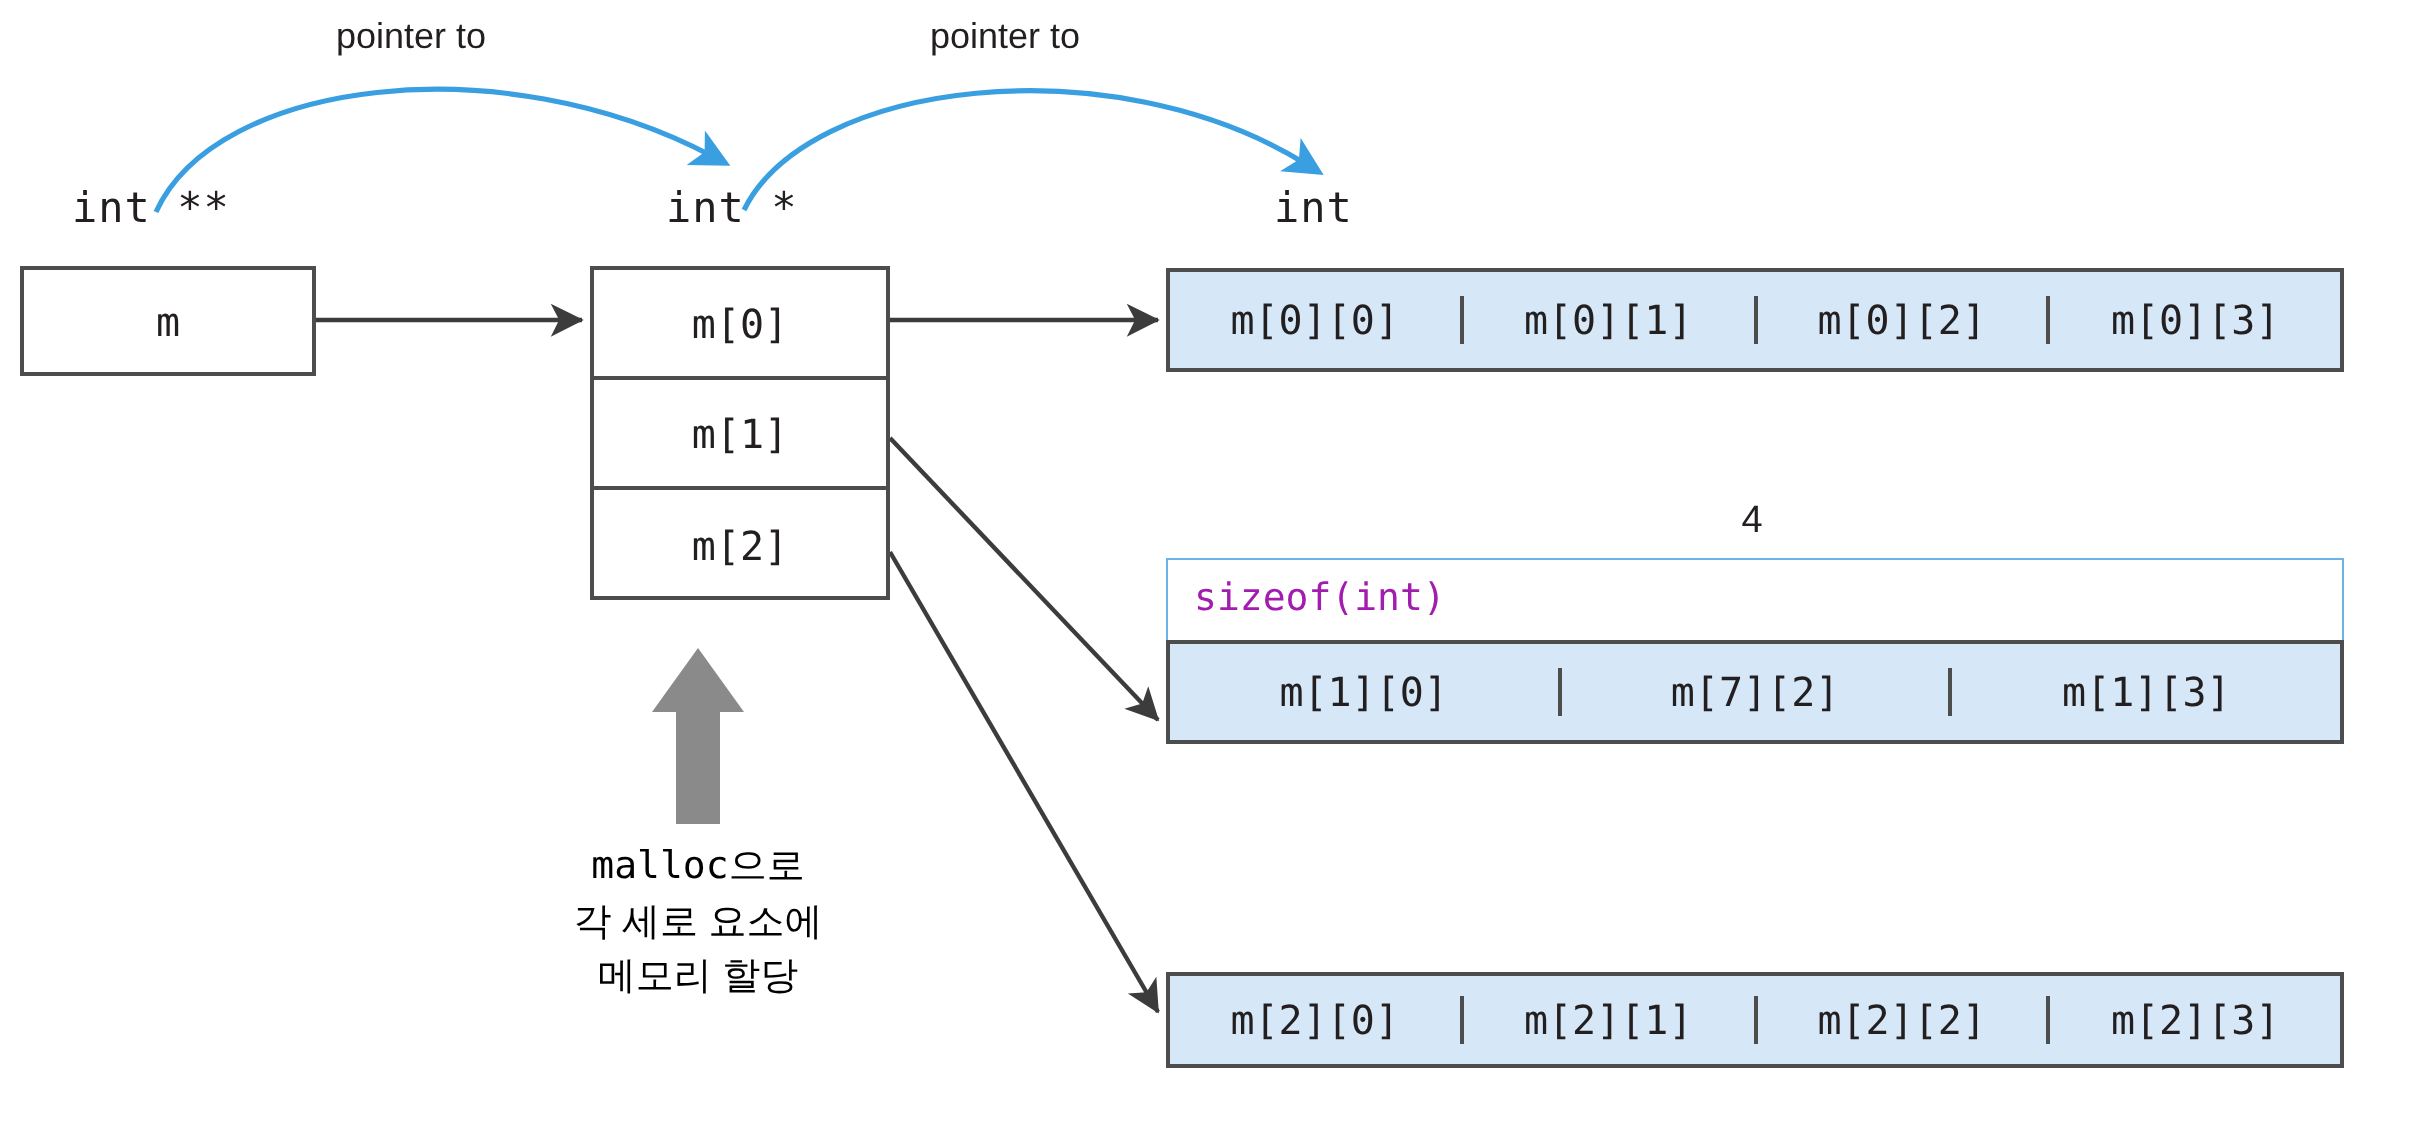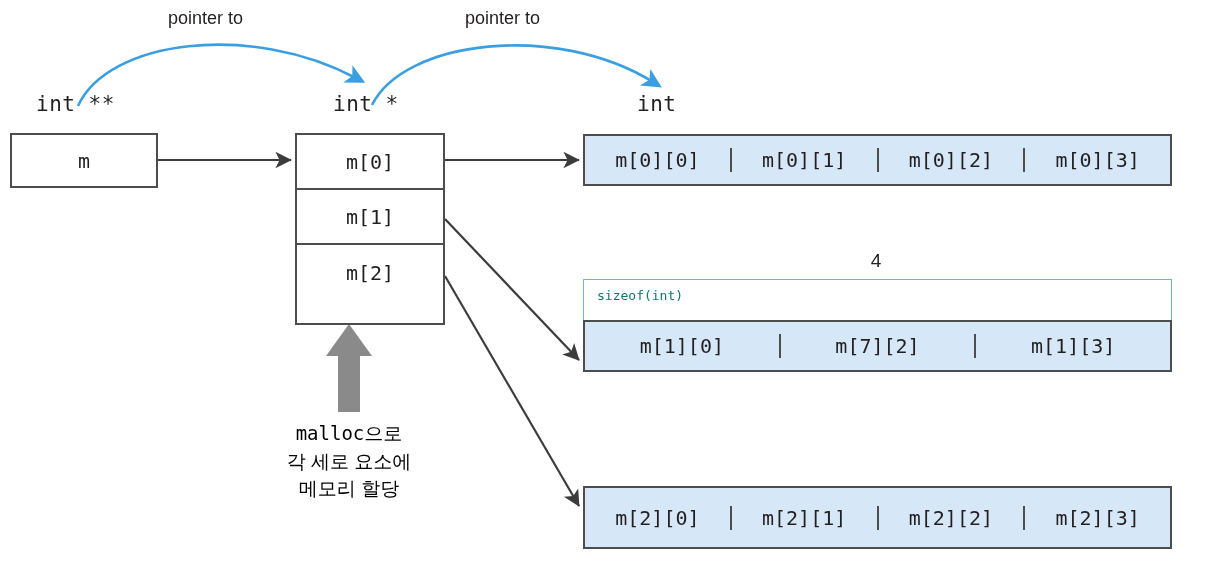--- a/index.html
+++ b/index.html
@@ -98,22 +98,22 @@
   .bracket-num {
     position: absolute;
     font-family: "Liberation Sans", sans-serif;
     font-size: 19px;
     color: #231f20;
     text-align: center;
   }
   .bracket-text {
     position: absolute;
     font-family: "DejaVu Sans Mono", "Liberation Mono", monospace;
-    font-size: 13px;
-    color: #0f766e;
+    font-size: 19px;
+    color: #a21caf;
     white-space: nowrap;
   }
   
   .malloc-note {
     position: absolute;
     text-align: center;
     font-family: "Liberation Sans", sans-serif;
     font-size: 19px;
     color: #000000;
     line-height: 1.45;
@@ -162,21 +162,21 @@
 
   <div class="ptr-caption" style="left:168px; top:8px;">pointer to</div>
   <div class="ptr-caption" style="left:465px; top:8px;">pointer to</div>
 
   <div class="type-label" style="left:36px; top:92px;">int **</div>
   <div class="type-label" style="left:333px; top:92px;">int *</div>
   <div class="type-label" style="left:637px; top:92px;">int</div>
 
   <div class="wbox" style="left:10px; top:133px; width:148px; height:55px;">m</div>
 
-  <div class="pcol" style="left:295px; top:133px; width:150px; height:192px;">
+  <div class="pcol" style="left:295px; top:133px; width:150px; height:167px;">
     <div class="pcell">m[0]</div>
     <div class="pcell">m[1]</div>
     <div class="pcell">m[2]</div>
   </div>
 
   <div class="drow" style="left:583px; top:134px; width:589px; height:52px;">
     <div class="dcell">m[0][0]</div>
     <div class="dcell">m[0][1]</div>
     <div class="dcell">m[0][2]</div>
     <div class="dcell">m[0][3]</div>
@@ -186,21 +186,21 @@
   <div class="bracket" style="left:583px; top:279px; width:589px; height:60px;"></div>
   <div class="bracket-text" style="left:597px; top:288px;">sizeof(int)</div>
   <div class="bracket" style="left:583px; top:324px; width:147px; height:16px;"></div>
 
   <div class="drow" style="left:583px; top:320px; width:589px; height:52px;">
     <div class="dcell">m[1][0]</div>
     <div class="dcell">m[7][2]</div>
     <div class="dcell">m[1][3]</div>
   </div>
 
-  <div class="drow" style="left:583px; top:486px; width:589px; height:63px;">
+  <div class="drow" style="left:583px; top:486px; width:589px; height:48px;">
     <div class="dcell">m[2][0]</div>
     <div class="dcell">m[2][1]</div>
     <div class="dcell">m[2][2]</div>
     <div class="dcell">m[2][3]</div>
   </div>
 
   <div class="malloc-note" style="left:229px; top:420px; width:240px;">
     <div><span class="kw">malloc</span><span>으로</span></div>
     <div>각 세로 요소에</div>
     <div>메모리 할당</div>

